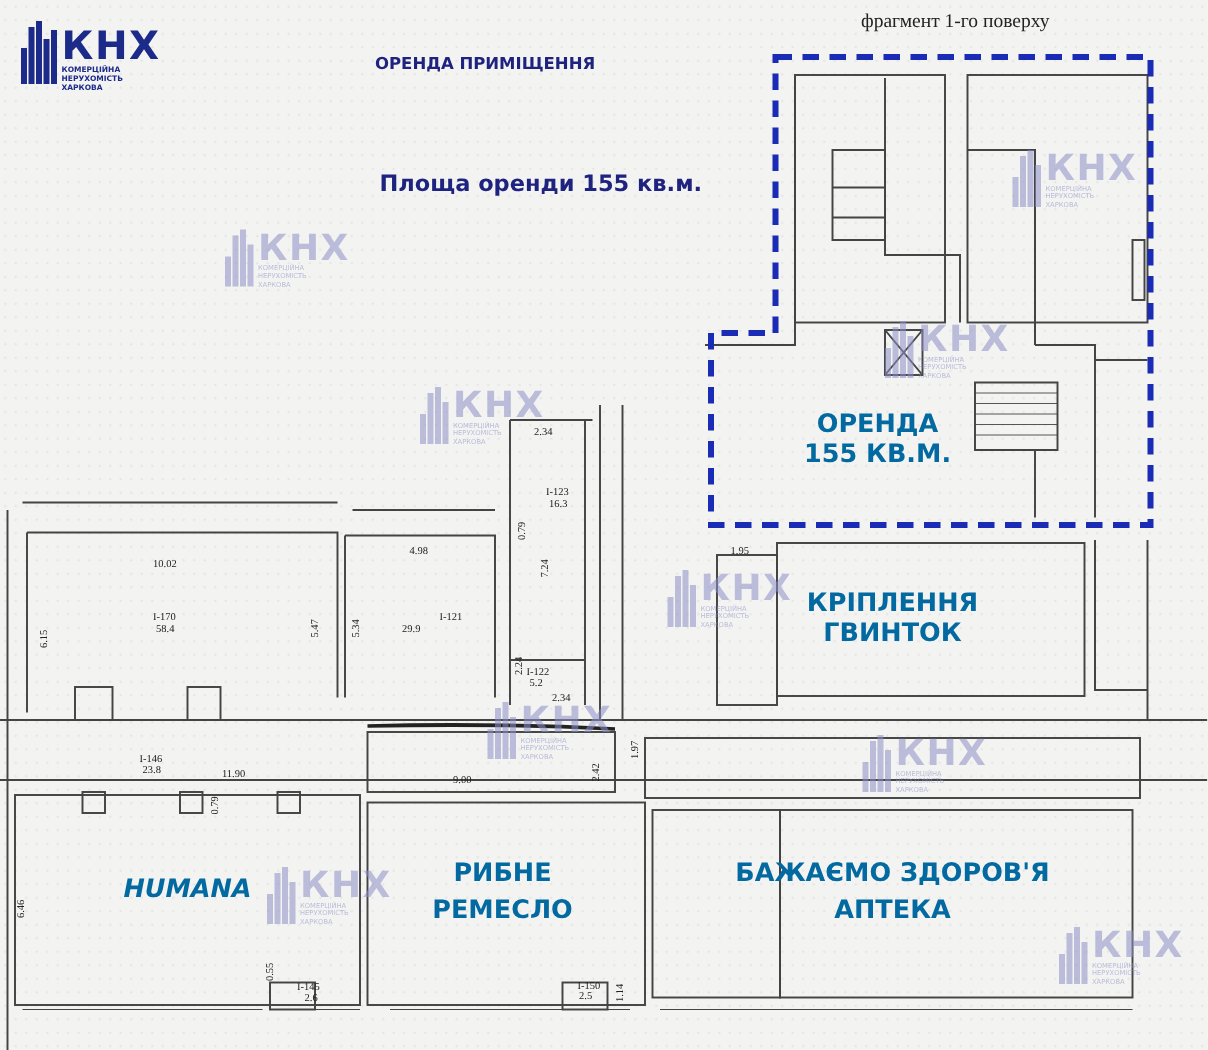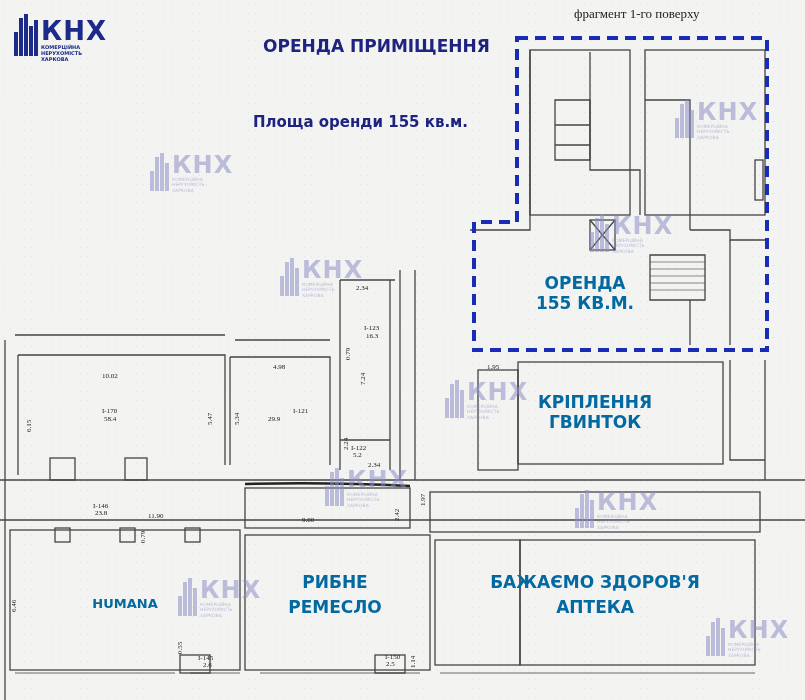--- a/index.html
+++ b/index.html
@@ -103,21 +103,21 @@
         <i style="height:36px"></i>
     </div>
     <div>
       <div class="big">КНХ</div>
       <div class="small">КОМЕРЦІЙНА</div>
       <div class="small">НЕРУХОМІСТЬ</div>
       <div class="small">ХАРКОВА</div>
     </div>
   </div>
 
-  <div class="hdr" style="left:263px;top:36px;font-size:17px;">ОРЕНДА ПРИМІЩЕННЯ</div>
+  <div class="hdr" style="left:250px;top:36px;font-size:11px;">ОРЕНДА ПРИМІЩЕННЯ</div>
   <div class="hdr" style="left:253px;top:113px;font-size:15px;">Площа оренди 155 кв.м.</div>
   <div class="frag">фрагмент 1-го поверху</div>
 
   <div class="wm" style="left:150px;top:153px;">
     <div class="bars">
         <i style="height:20px"></i>
         <i style="height:34px"></i>
         <i style="height:38px"></i>
         <i style="height:28px"></i>
       </div>
@@ -242,21 +242,21 @@
   </div>
 
   <div class="label" style="left:520px;top:274px;width:130px;font-size:17px;">
     <div>ОРЕНДА</div>
     <div>155 КВ.М.</div>
   </div>
   <div class="label" style="left:520px;top:393px;width:150px;font-size:17px;">
     <div>КРІПЛЕННЯ</div>
     <div>ГВИНТОК</div>
   </div>
-  <div class="label" style="left:60px;top:597px;width:130px;font-size:13px;">
+  <div class="label" style="left:60px;top:584px;width:130px;font-size:17px;font-style:italic;">
     <div>HUMANA</div>
   </div>
   <div class="label" style="left:270px;top:570px;width:130px;font-size:17px;line-height:1.45;">
     <div>РИБНЕ</div>
     <div>РЕМЕСЛО</div>
   </div>
   <div class="label" style="left:480px;top:570px;width:230px;font-size:17px;line-height:1.45;">
     <div>БАЖАЄМО ЗДОРОВ'Я</div>
     <div>АПТЕКА</div>
   </div>

